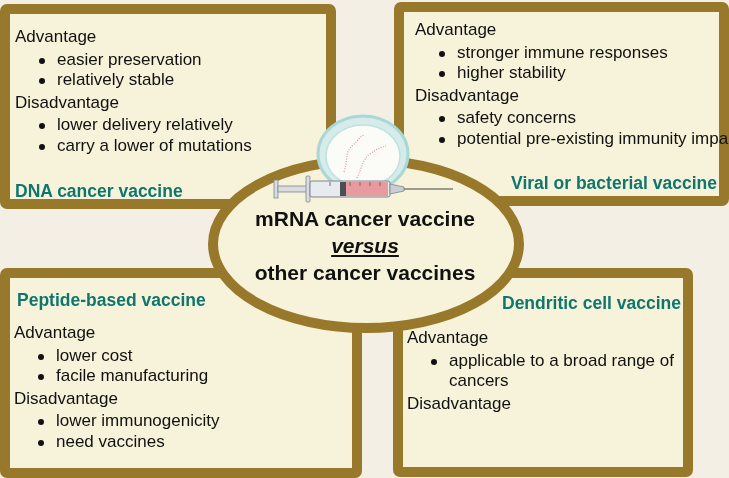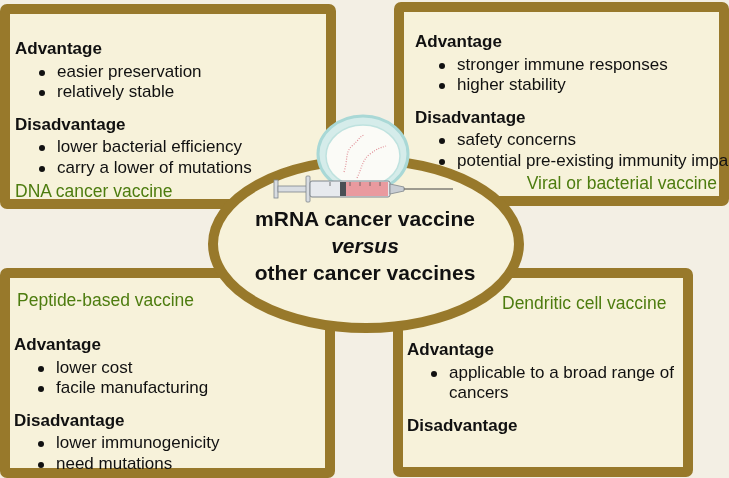--- a/index.html
+++ b/index.html
@@ -10,67 +10,67 @@
     color:#111;
   }
   .box {
     position:absolute; box-sizing:border-box;
     background:#f7f2da;
     border:10px solid #98792b;
     border-radius:7px;
   }
   #box-tl { left:0; top:4px; width:336px; height:205px; }
   #box-tr { left:394px; top:2px; width:335px; height:204px; }
-  #box-bl { left:0; top:268px; width:335px; height:210px; }
+  #box-bl { left:0; top:268px; width:362px; height:210px; }
   #box-br { left:393px; top:268px; width:300px; height:209px; }
 
   .content { position:absolute; font-size:17px; line-height:20.5px; }
-  .hdr { font-weight:bold;margin-top:12px; }
+  .hdr { font-weight:normal; }
   ul { margin:2px; padding:0 0 0 40px; list-style:none; }
   ul li { position:relative; }
   ul li::before {
     content:""; position:absolute; left:-18px; top:8px;
     width:6px; height:6px; border-radius:50%; background:#111;
   }
-  .title { position:absolute; color:#4d7c0f; font-weight:normal; font-size:17.5px; white-space:nowrap; }
+  .title { position:absolute; color:#0f766e; font-weight:bold; font-size:17.5px; white-space:nowrap; }
 
   #tl-content { left:5px; top:13px; width:320px; }
   #tl-title { left:5px; top:167px; }
 
   #tr-content { left:11px; top:8px; width:320px; }
   #tr-title { right:2px; top:161px; }
 
   #bl-title { left:7px; top:12px; }
   #bl-content { left:4px; top:45px; width:320px; }
 
   #br-title { left:99px; top:15px; }
   #br-content { left:4px; top:50px; width:320px; }
 
   #center-svg { position:absolute; left:0; top:0; }
   .center-text {
     position:absolute; left:210px; width:310px; text-align:center;
     font-weight:bold; font-size:21px; line-height:26px; color:#111;
   }
   #center-line1 { top:206px; }
-  #center-line2 { top:233px; font-style:italic; }
+  #center-line2 { top:233px; font-style:italic;text-decoration:underline; }
   #center-line3 { top:260px; }
 </style>
 </head>
 <body>
 
 <div class="box" id="box-tl">
   <div class="content" id="tl-content">
     <div class="hdr">Advantage</div>
     <ul>
       <li>easier preservation</li>
       <li>relatively stable</li>
     </ul>
     <div class="hdr">Disadvantage</div>
     <ul>
-      <li>lower bacterial efficiency</li>
+      <li>lower delivery relatively</li>
       <li>carry a lower of mutations</li>
     </ul>
   </div>
   <div class="title" id="tl-title">DNA cancer vaccine</div>
 </div>
 
 <div class="box" id="box-tr">
   <div class="content" id="tr-content">
     <div class="hdr">Advantage</div>
     <ul>
@@ -90,21 +90,21 @@
   <div class="title" id="bl-title">Peptide-based vaccine</div>
   <div class="content" id="bl-content">
     <div class="hdr">Advantage</div>
     <ul>
       <li>lower cost</li>
       <li>facile manufacturing</li>
     </ul>
     <div class="hdr">Disadvantage</div>
     <ul>
       <li>lower immunogenicity</li>
-      <li>need mutations</li>
+      <li>need vaccines</li>
     </ul>
   </div>
 </div>
 
 <div class="box" id="box-br">
   <div class="title" id="br-title">Dendritic cell vaccine</div>
   <div class="content" id="br-content">
     <div class="hdr">Advantage</div>
     <ul>
       <li style="width:250px;">applicable to a broad range of cancers</li>

